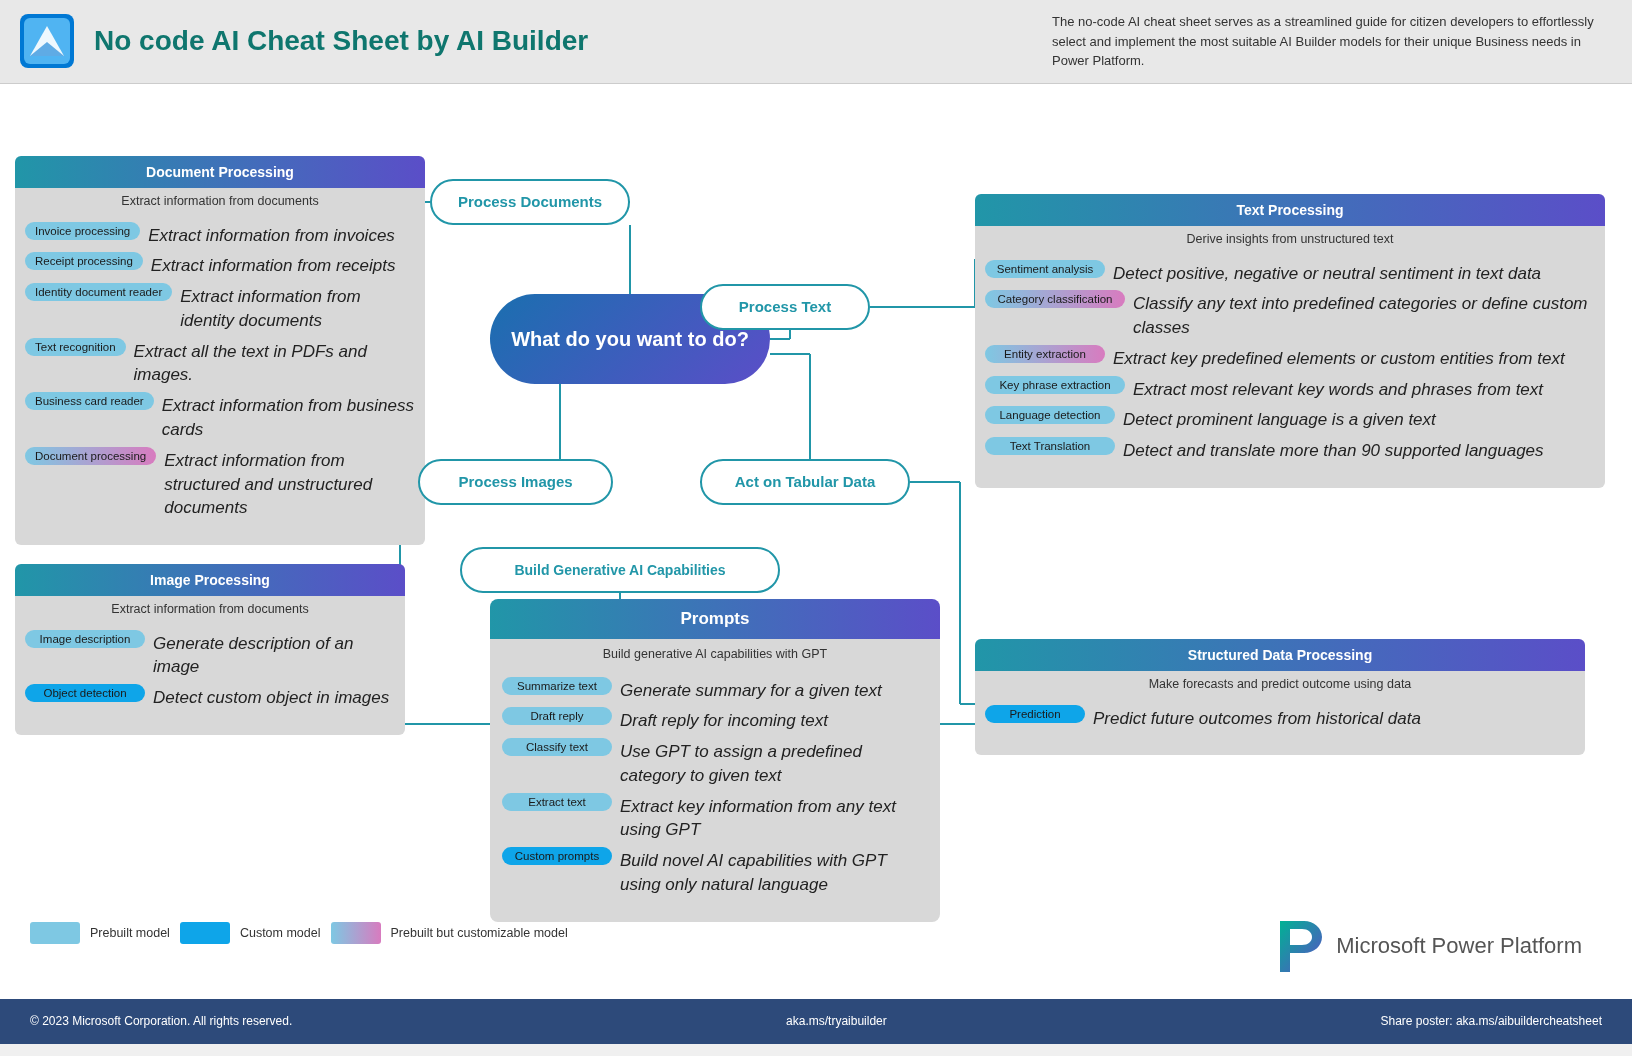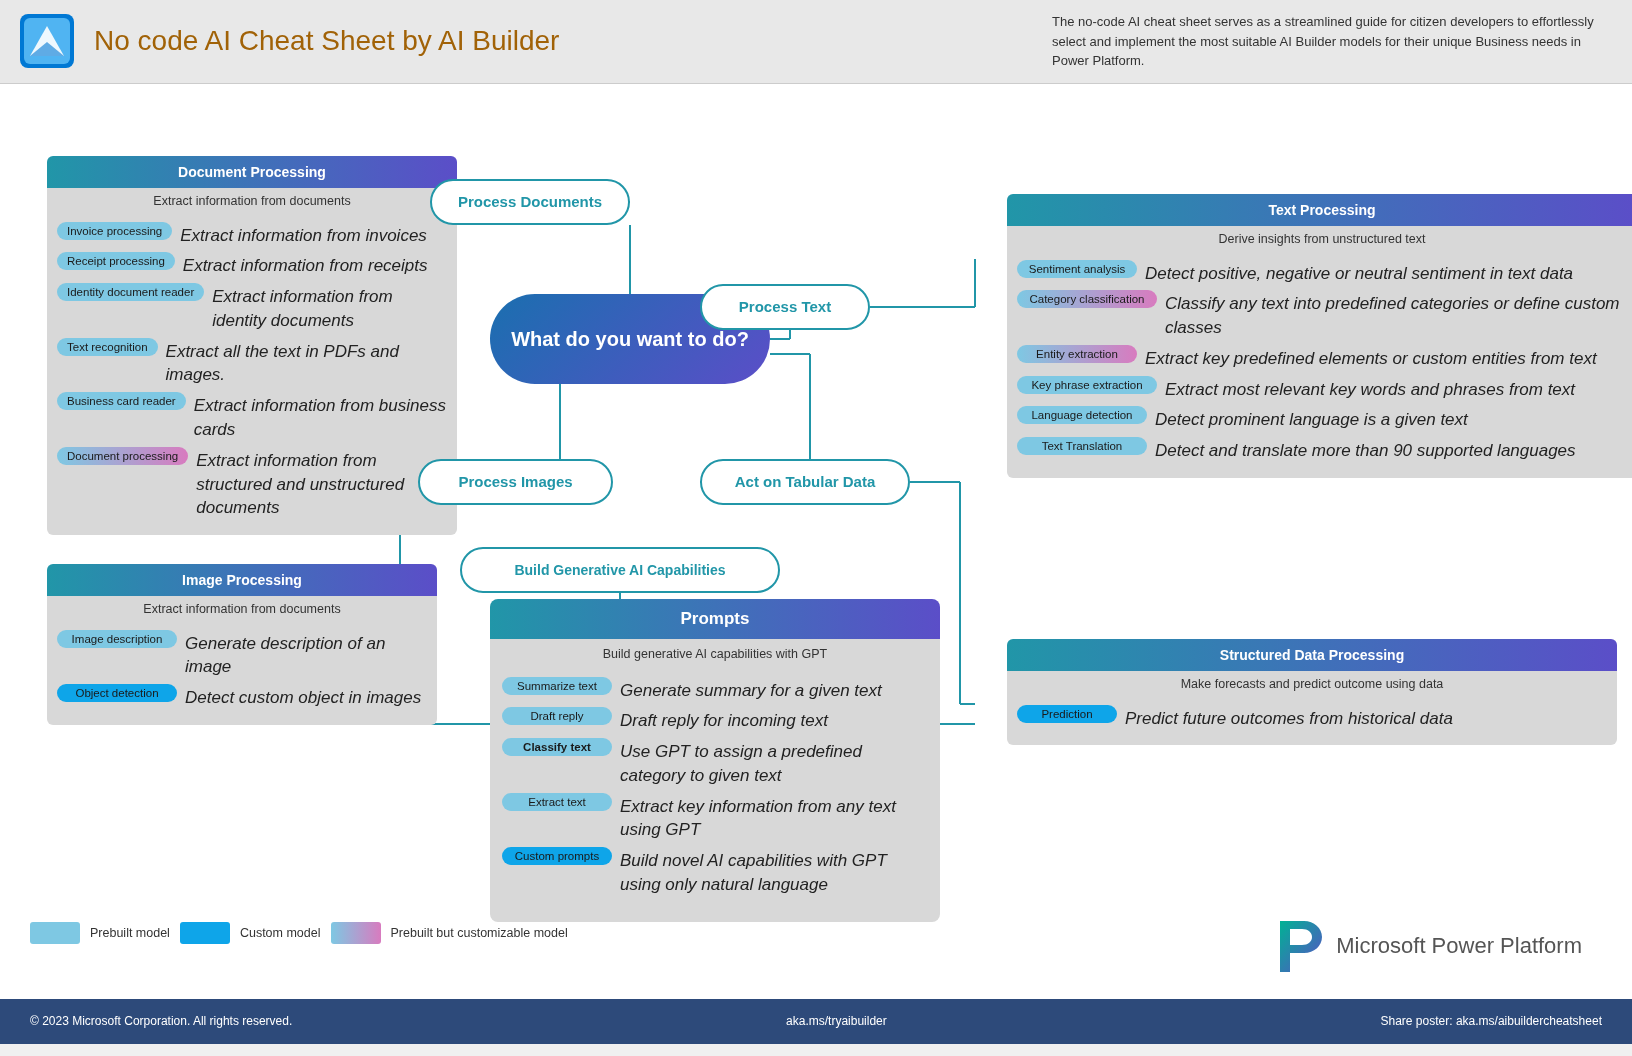--- a/index.html
+++ b/index.html
@@ -20,22 +20,22 @@
       gap: 20px;
       border-bottom: 1px solid #ccc;
     }
     .header-logo {
       width: 54px;
       height: 54px;
       flex-shrink: 0;
     }
     .header-title {
       font-size: 28px;
-      font-weight: 400;
-      color: #a16207;
+      font-weight: 700;
+      color: #0f766e;
       flex-shrink: 0;
     }
     .header-desc {
       font-size: 13px;
       color: #333;
       max-width: 560px;
       line-height: 1.5;
       margin-left: auto;
     }
 
@@ -91,39 +91,38 @@
       background: white;
       z-index: 10;
     }
 
     
     .info-box {
       position: absolute;
       border-radius: 6px;
       overflow: hidden;
       z-index: 5;
-      margin-left: 32px;
     }
     .info-box-header {
       padding: 8px 14px;
       font-size: 14px;
       font-weight: 700;
       text-align: center;
       color: white;
     }
     .info-box-subtitle {
       padding: 6px 14px 8px;
       font-size: 12.5px;
       color: #333;
       text-align: center;
       background: #d8d8d8;
     }
     .info-box-body {
       background: #d8d8d8;
-      padding: 6px 10px 10px;
+      padding: 6px 10px 20px;
     }
     .info-row {
       display: flex;
       align-items: flex-start;
       gap: 8px;
       margin-bottom: 5px;
     }
     .info-tag {
       border-radius: 12px;
       padding: 3px 10px;
@@ -459,21 +458,21 @@
           </div>
         <div class="info-desc">Generate summary for a given text</div>
       </div>
       <div class="info-row">
         <div class="info-tag tag-blue" style="min-width:110px;">
             <span>Draft reply</span>
           </div>
         <div class="info-desc">Draft reply for incoming text</div>
       </div>
       <div class="info-row">
-        <div class="info-tag tag-blue" style="min-width:110px;font-weight:bold;">
+        <div class="info-tag tag-blue" style="min-width:110px;">
             <span>Classify text</span>
           </div>
         <div class="info-desc">Use GPT to assign a predefined category to given text</div>
       </div>
       <div class="info-row">
         <div class="info-tag tag-blue" style="min-width:110px;">
             <span>Extract text</span>
           </div>
         <div class="info-desc">Extract key information from any text using GPT</div>
       </div>

